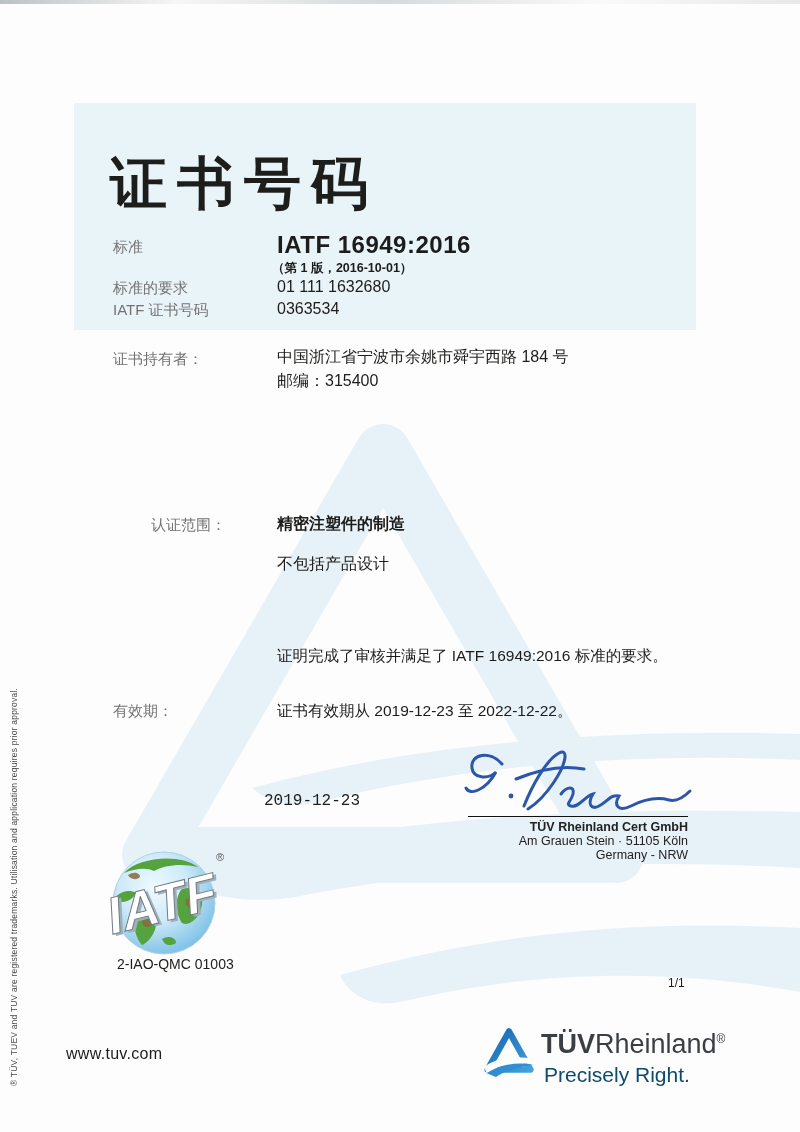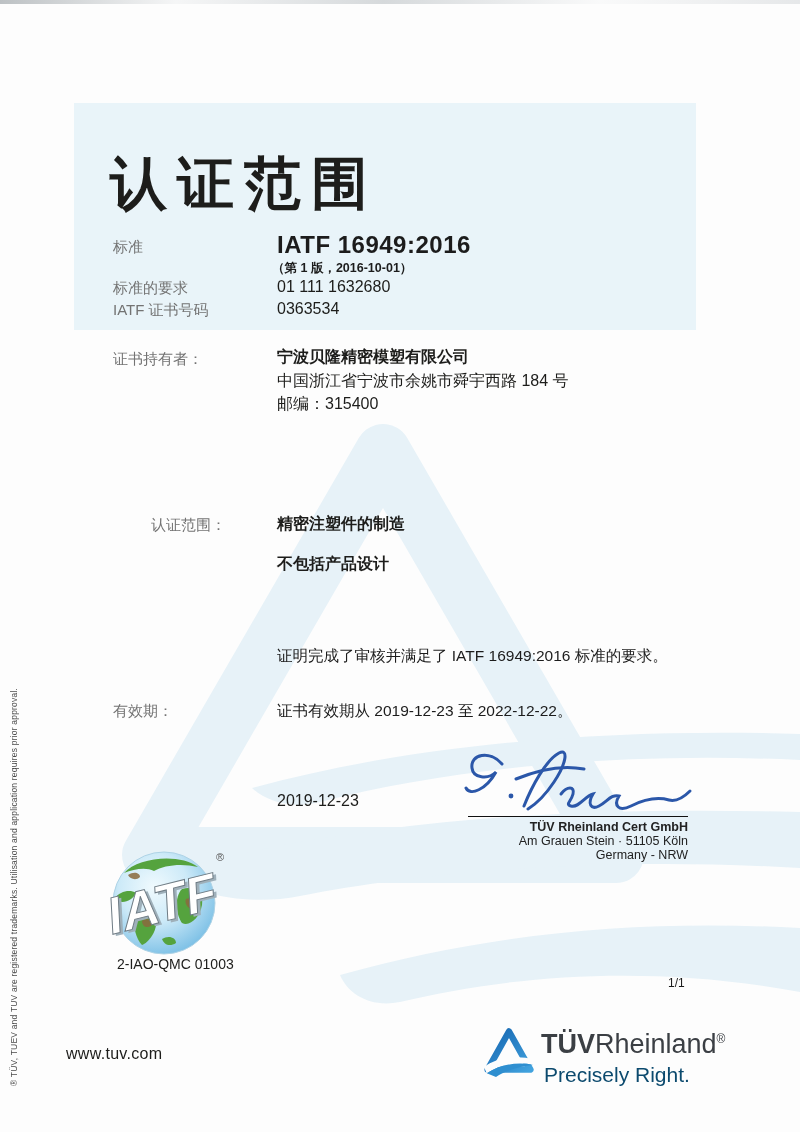--- a/index.html
+++ b/index.html
@@ -29,25 +29,25 @@
   .std-edition{left:272px;top:260px;font-size:12.5px;font-weight:700;}
   .reg-label{left:113px;top:279px;}
   .reg-value{left:277px;top:278px;}
   .iatfno-label{left:113px;top:301px;}
   .iatfno-value{left:277px;top:300px;}
   .holder-label{left:113px;top:350px;}
   .holder-block{left:277px;top:345px;line-height:23.5px;}
   .holder-company{font-weight:700;}
   .scope-label{left:113px;top:516px;margin-left:38px;}
   .scope-1{left:277px;top:514px;font-weight:700;}
-  .scope-2{left:277px;top:554px;font-weight:700;}
+  .scope-2{left:277px;top:554px;font-weight:400;}
   .statement{left:277px;top:646px;font-size:15.5px;}
   .validity-label{left:113px;top:702px;}
   .validity-value{left:277px;top:701px;font-size:15.5px;}
-  .issue-date{left:277px;top:792px;}
+  .issue-date{left:264px;top:792px;font-family:Liberation Mono, monospace;}
   .signature{left:458px;top:744px;width:238px;height:74px;}
   .sig-line{left:468px;top:816px;width:220px;height:0;border-top:1.8px solid #111;}
   .issuer{right:112px;top:821px;text-align:right;font-size:12.5px;line-height:13.8px;color:#222;}
   .issuer .name{font-weight:700;}
   .iatf-logo{left:100px;top:845px;width:138px;height:116px;}
   .iatf-code{left:117px;top:956px;font-size:14px;color:#1d1d1b;}
   .page-indicator{left:668px;top:976px;font-size:12px;}
   .website{left:66px;top:1045px;font-size:16px;letter-spacing:.3px;}
   .brand-triangle{left:483px;top:1025px;width:52px;height:52px;}
   .brand-text{left:541px;top:1029px;font-size:27px;color:#3b3f44;white-space:nowrap;}
@@ -66,35 +66,34 @@
     <path d="M252 788 C420 742 620 728 800 734 L800 760 C630 752 460 766 320 802 C290 810 264 800 252 788 Z" fill="#e7f2f8"></path>
     <path d="M165 872 C360 820 560 806 800 812 L800 868 C600 856 420 872 300 896 C250 906 195 896 165 872 Z" fill="#e7f2f8"></path>
     <path d="M340 975 C500 930 650 920 800 928 L800 992 C640 962 500 978 400 1002 C370 1008 348 994 340 975 Z" fill="#e7f2f8"></path>
   </svg>
 
   <div class="abs scan-edge"></div>
 
   <div class="abs side-note">® TÜV, TUEV and TUV are registered trademarks. Utilisation and application requires prior approval.</div>
 
   <div class="abs band"></div>
-  <div class="abs title">认证范围</div>
+  <div class="abs title">证书号码</div>
 
   <span class="abs lbl std-label">标准</span>
   <span class="abs std-value">IATF 16949:2016</span>
   <span class="abs std-edition">（第 1 版，2016-10-01）</span>
 
   <span class="abs lbl reg-label">标准的要求</span>
   <span class="abs val reg-value">01 111 1632680</span>
 
   <span class="abs lbl iatfno-label">IATF 证书号码</span>
   <span class="abs val iatfno-value">0363534</span>
 
   <span class="abs lbl holder-label">证书持有者：</span>
   <div class="abs val holder-block">
-    <div class="holder-company">宁波贝隆精密模塑有限公司</div>
     <div>中国浙江省宁波市余姚市舜宇西路 184 号</div>
     <div>邮编：315400</div>
   </div>
 
   <span class="abs lbl scope-label">认证范围：</span>
   <span class="abs val scope-1">精密注塑件的制造</span>
   <span class="abs val scope-2">不包括产品设计</span>
 
   <span class="abs statement">证明完成了审核并满足了 IATF 16949:2016 标准的要求。</span>
 

